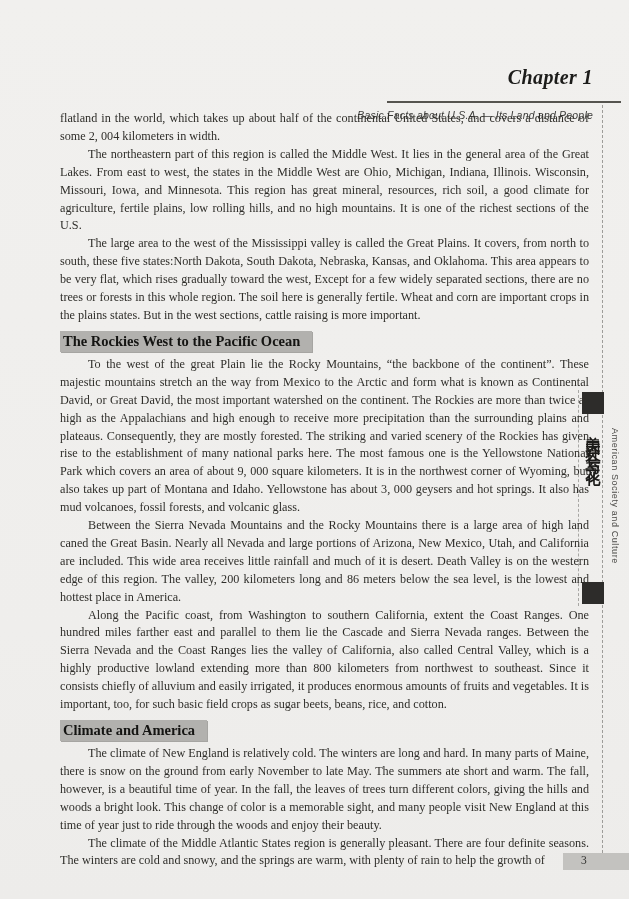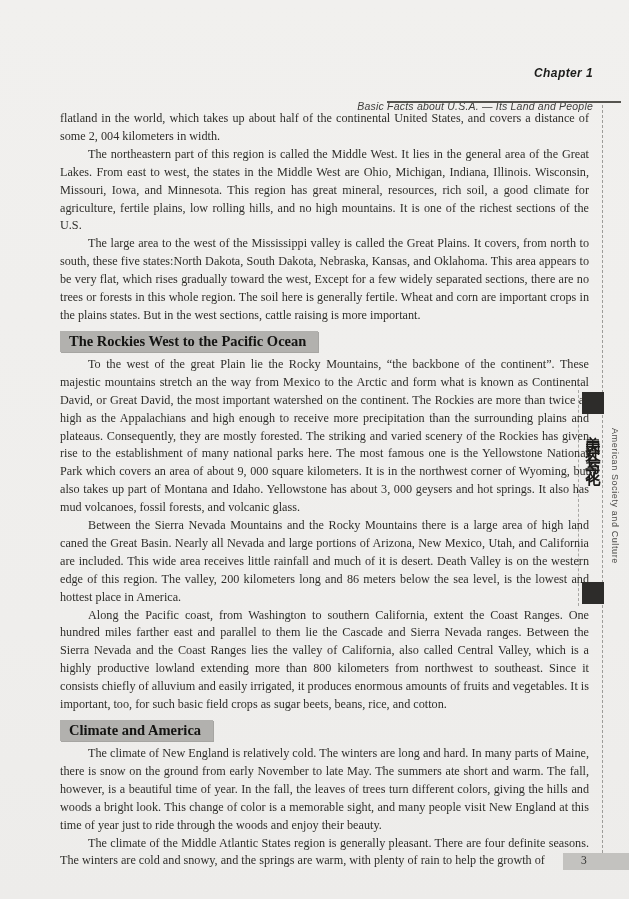--- a/index.html
+++ b/index.html
@@ -12,23 +12,23 @@
   }
   .page{
     position:absolute;inset:0;
     background:linear-gradient(180deg,#f1f0ee 0%,#efeeec 70%,#edecea 100%);
   }
   
   .page-header{
     position:absolute;top:66px;right:36px;text-align:right;
   }
   .chapter-title{
-    font-family:Liberation Sans, sans-serif;
+    font-family:Liberation Serif, serif;
     font-weight:bold;font-style:italic;
-    font-size:12px;color:#1c1c1a;letter-spacing:.4px;
+    font-size:20px;color:#1c1c1a;letter-spacing:.4px;
   }
   .chapter-subtitle{
     font-family:"Liberation Sans",sans-serif;
     font-style:italic;font-size:10.5px;color:#3d3d3b;
     margin-top:20px;letter-spacing:.2px;
   }
   .header-rule{
     position:absolute;top:101px;left:387px;width:234px;height:2px;
     background:#55544f;
   }
@@ -69,21 +69,21 @@
   .text-column p{margin:0;text-indent:28px;}
   .text-column p.no-indent{text-indent:0;}
   .section-heading{
     margin:6px 0 5px 0;padding:0;
     font-family:"Liberation Serif",serif;
     font-size:14.5px;font-weight:bold;color:#141412;
     line-height:20px;text-align:left;text-indent:0;
   }
   .section-heading .band{
     background:#b2b1ae;
-    padding:2px 12px 3px 9px;
+    padding:2px 12px 3px 3px;
     box-shadow:1px 1px 0 #a6a5a2;
   }
   
   .pagenum-bar{
     position:absolute;right:0;top:853px;width:66px;height:17px;
     background:#c3c2bf;
   }
   .pagenum{
     position:absolute;left:18px;top:1px;
     font-family:"Liberation Serif",serif;

